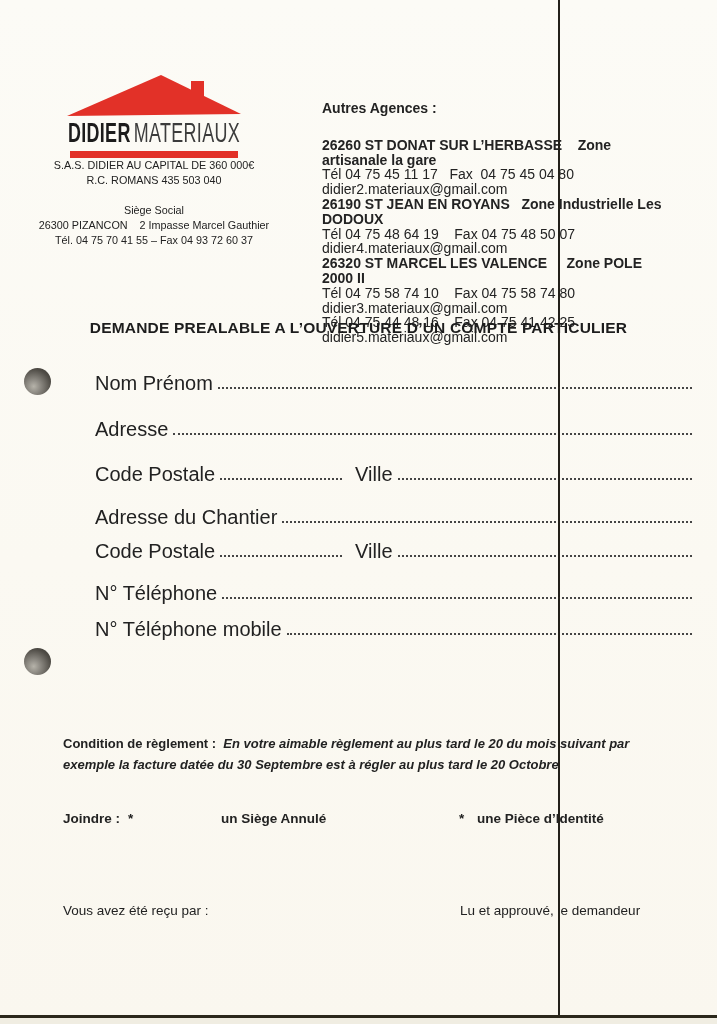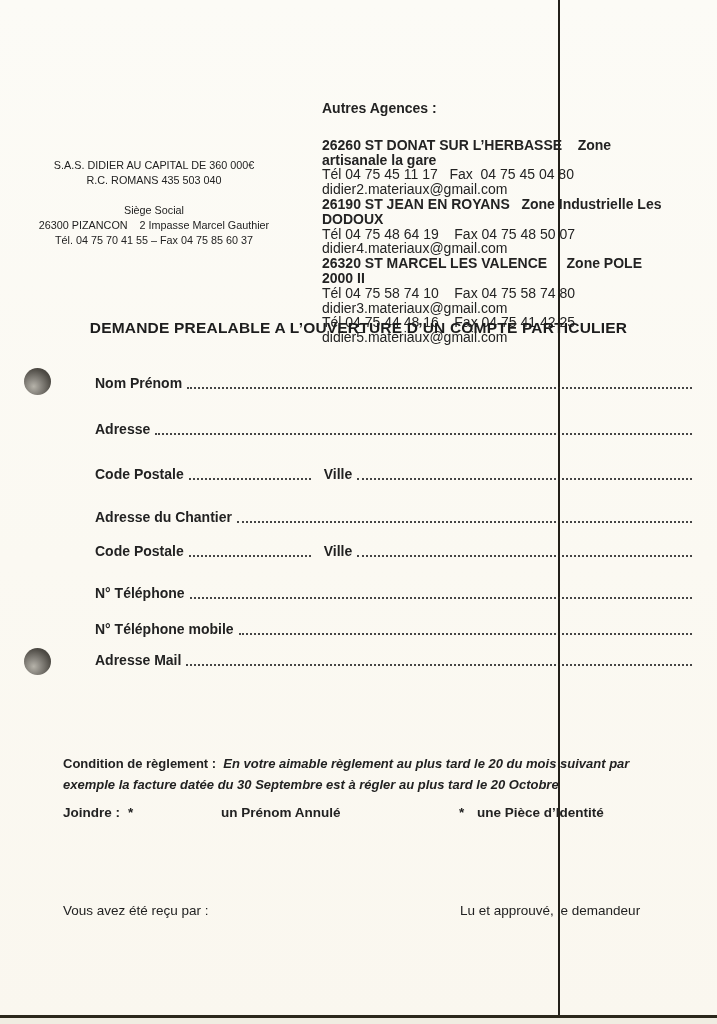--- a/index.html
+++ b/index.html
@@ -30,35 +30,35 @@
     font-size:14px; line-height:14.8px; color:#232323; }
   .agencies-heading { font-weight:bold; margin-bottom:22px; }
   .agency-title { font-weight:bold; }
 
   
   .doc-title { position:absolute; left:0; top:319px; width:717px; text-align:center;
     font-weight:bold; font-size:15.5px; letter-spacing:0.2px; color:#1d1d1d; }
 
   
   .form-row { position:absolute; left:63px; width:597px; height:18px;
-    display:flex; align-items:flex-end; font-size:14px; font-weight:bold; color:#222;padding-left:32px; }
+    display:flex; align-items:flex-end; font-size:20px; font-weight:normal; color:#222;padding-left:32px; }
   .row-label { white-space:nowrap; line-height:16px; }
   .dots { flex:1 1 auto; height:1px; border-bottom:2px dotted #454545; margin:0 0 2px 5px; }
   .dots-fixed { flex:0 0 122px; }
   .label2 { margin-left:13px; }
 
   
   .terms { position:absolute; left:63px; top:733px; width:608px;
-    font-size:13px; line-height:21px; font-weight:bold; color:#222;margin-top:20px; }
+    font-size:13px; line-height:21px; font-weight:bold; color:#222; }
   .terms-text { font-style:italic; }
 
   
   .attachments { position:absolute; left:63px; top:799px; width:600px; height:18px;
     font-size:13.5px; font-weight:bold; color:#222; }
-  .attachments span { position:absolute; top:6px; white-space:nowrap; }
+  .attachments span { position:absolute; top:12px; white-space:nowrap; }
   .att-label { left:0; }
   .att-star1 { left:65px; }
   .att-item1 { left:158px; }
   .att-star2 { left:396px; }
   .att-item2 { left:414px; }
 
   
   .footer-row { position:absolute; left:63px; top:903px; width:600px; height:18px;
     font-size:13.5px; font-weight:normal; color:#222; }
   .footer-row span { position:absolute; top:0; white-space:nowrap; }
@@ -75,27 +75,37 @@
   .hole { position:absolute; left:24px; width:27px; height:27px; border-radius:50%;
     background:radial-gradient(circle at 36% 68%, #b6b3aa 0%, #8b8881 28%, #4f4c46 68%, #393731 100%); }
   .hole-1 { top:368px; }
   .hole-2 { top:648px; }
 </style>
 </head>
 <body>
 
 <div class="page">
 
+  <div class="logo">
+    <svg class="roof-svg" width="180" height="46" viewBox="0 0 180 46">
+      <polygon points="2,44 96,3 176,42" fill="#e23128"></polygon>
+      <rect x="126" y="9" width="13" height="18" fill="#e23128"></rect>
+    </svg>
+    <div class="brand-name">
+      <span class="brand-primary" data-bind="brand.name_primary">DIDIER</span><span class="brand-secondary" data-bind="brand.name_secondary">MATERIAUX</span>
+    </div>
+    <div class="red-bar"></div>
+  </div>
 
   <div class="company">
     <div class="b" data-bind="company.capital">S.A.S. DIDIER AU CAPITAL DE 360 000€</div>
     <div class="b" data-bind="company.registration">R.C. ROMANS 435 503 040</div>
     <div class="gap" data-bind="company.hq_label">Siège Social</div>
     <div class="b" data-bind="company.hq_address">26300 PIZANCON    2 Impasse Marcel Gauthier</div>
-    <div class="b" data-bind="company.hq_phone_fax">Tél. 04 75 70 41 55 – Fax 04 75 85 60 37</div>
+    <div class="b" data-bind="company.hq_phone_fax">Tél. 04 75 70 41 55 – Fax 04 93 72 60 37</div>
   </div>
 
   <div class="agencies">
     <div class="agencies-heading" data-bind="agencies.heading">Autres Agences :</div>
     <div>
       <div class="agency-title" data-bind="agencies.items.0.title">26260 ST DONAT SUR L’HERBASSE    Zone artisanale la gare</div>
       <div data-bind="agencies.items.0.contact">Tél 04 75 45 11 17   Fax  04 75 45 04 80  didier2.materiaux@gmail.com</div>
     </div>
     <div>
       <div class="agency-title" data-bind="agencies.items.1.title">26190 ST JEAN EN ROYANS   Zone Industrielle Les DODOUX</div>
@@ -144,33 +154,29 @@
   <div class="form-row" style="top:583px">
     <span class="row-label" data-bind="form.phone_label">N° Téléphone</span>
     <span class="dots"></span>
   </div>
 
   <div class="form-row" style="top:619px">
     <span class="row-label" data-bind="form.mobile_label">N° Téléphone mobile</span>
     <span class="dots"></span>
   </div>
 
-  <div class="form-row" style="top:650px">
-    <span class="row-label" data-bind="form.email_label">Adresse Mail</span>
-    <span class="dots"></span>
-  </div>
 
   <div class="terms">
     <span data-bind="terms.label">Condition de règlement : </span><span class="terms-text" data-bind="terms.text"> En votre aimable règlement au plus tard le 20 du mois suivant par exemple la facture datée du 30 Septembre est à régler au plus tard le 20 Octobre</span>
   </div>
 
   <div class="attachments">
     <span class="att-label" data-bind="attachments.label">Joindre :</span>
     <span class="att-star1" data-bind="attachments.bullet1">*</span>
-    <span class="att-item1" data-bind="attachments.item1">un Prénom Annulé</span>
+    <span class="att-item1" data-bind="attachments.item1">un Siège Annulé</span>
     <span class="att-star2" data-bind="attachments.bullet2">*</span>
     <span class="att-item2" data-bind="attachments.item2">une Pièce d’Identité</span>
   </div>
 
   <div class="footer-row">
     <span class="recv" data-bind="footer.received_by_label">Vous avez été reçu par :</span>
     <span class="approved" data-bind="footer.approved_label">Lu et approuvé, le demandeur</span>
   </div>
 
   <div class="hole hole-1"></div>

